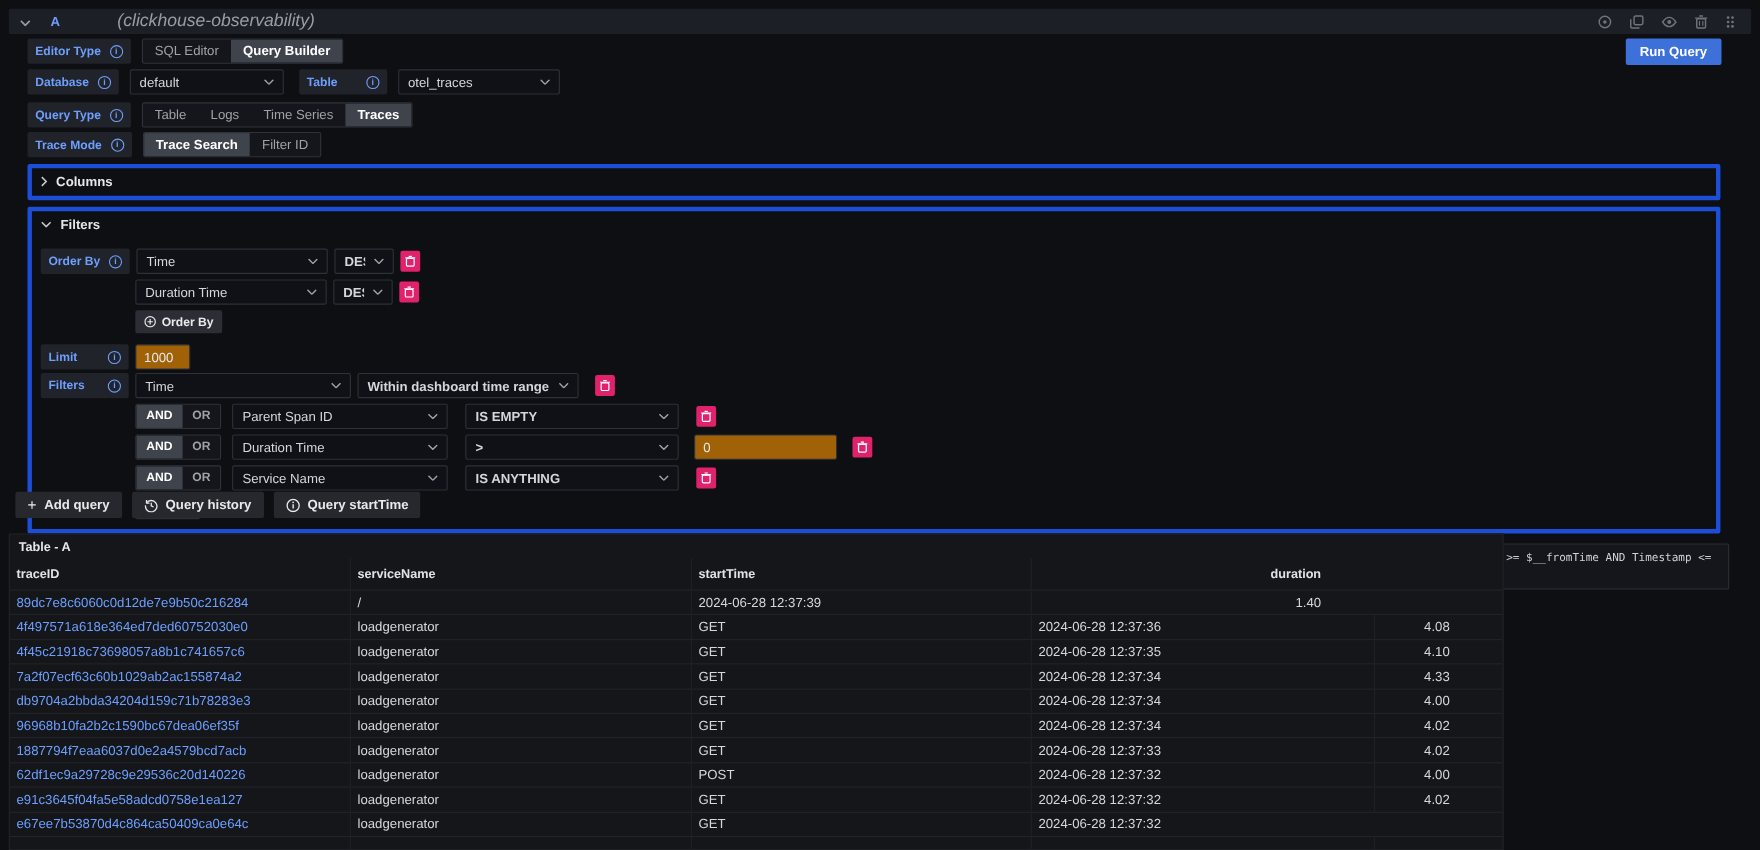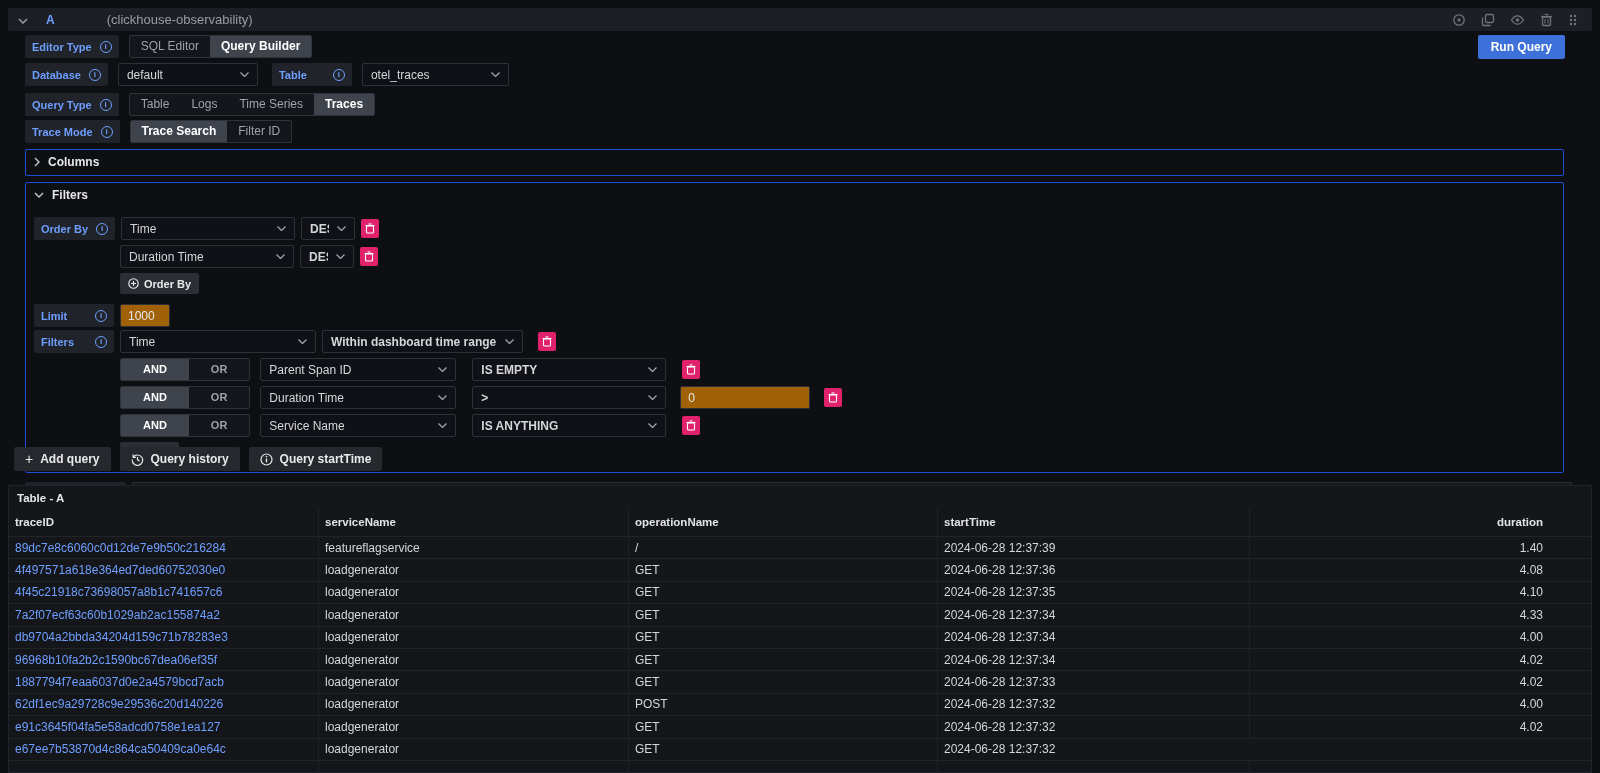--- a/index.html
+++ b/index.html
@@ -11,21 +11,21 @@
   }
   .page { position:relative; width:1600px; height:773px; }
 
   
   .query-section { position:absolute; left:8px; top:8px; width:1584px; }
   .qe-header {
     height:23px; background:#1c1f26; border-radius:2px;
     display:flex; align-items:center; padding:0 10px; gap:10px;
   }
   .qe-header .ref { color:#6e9fff; font-weight:700; font-size:12px; margin-left:8px; }
-  .qe-header .ds  { color:#9a9da4; font-size:13px; margin-left:42px; }
+  .qe-header .ds  { color:#9a9da4; font-style:italic; font-size:16px; margin-left:42px; }
   .hdr-icons { margin-left:auto; display:flex; align-items:center; gap:15px; padding-right:4px; }
   .hdr-icons svg { display:block; opacity:.75; }
   .chev { color:#9a9da4; }
 
   
   .qe-body { padding-left:17px; }
   .frow { display:flex; align-items:flex-start; margin-top:4px; gap:10px; }
   .chip {
     display:flex; align-items:center; justify-content:space-between;
     background:#202329; color:#6e9fff; font-size:11px; font-weight:600;
@@ -63,56 +63,56 @@
     font-family:"Liberation Sans", sans-serif; flex:0 0 auto; margin-right:27px;
   }
   .trash-btn {
     width:18px; height:19px; background:#e0226c; border:none; border-radius:2px;
     display:flex; align-items:center; justify-content:center; flex:0 0 auto; margin-top:2px;
   }
   .trash-btn svg { display:block; }
 
   
   .cbox {
-    border:1px solid #1d4ed8; border-radius:2px; margin-top:6px; width:1539px;
+    border:4px solid #1d4ed8; border-radius:2px; margin-top:6px; width:1539px;
     padding:4px 8px 5px 8px;
   }
   .cbox .cbox-head { display:flex; align-items:center; gap:8px; height:16px; color:#e6e7e9;
     font-weight:700; font-size:12px; }
   .cbox.expanded { padding-bottom:9px; }
   .inner-row { display:flex; align-items:flex-start; gap:6px; margin-top:5px; }
   .indent { margin-left:86px; }
   .add-btn {
     display:inline-flex; align-items:center; gap:5px; background:#2b2e35; border:none;
     color:#e8e9eb; font-size:11px; font-weight:600; height:21px; padding:0 8px;
     border-radius:2px; font-family:"Liberation Sans", sans-serif;
   }
   .conj-group { height:23px; }
-  .conj-group .opt { padding:0 22px; font-size:11px; font-weight:600; }
+  .conj-group .opt { padding:0 9px; font-size:11px; font-weight:600; }
 
   
   .sql-row { display:flex; align-items:flex-start; gap:6px; margin-top:9px; }
   .sql-box {
     width:1440px; border:1px solid #2c2f36; background:#15161b; border-radius:2px;
     padding:5px 8px; font-family:"DejaVu Sans Mono", monospace; font-size:10px;
     line-height:15px; color:#cfd1d4; word-break:break-all; white-space:pre-wrap;
   }
 
   
   .footer-btns { position:absolute; left:14px; top:447px; display:flex; gap:9px; }
   .sec-btn {
     display:inline-flex; align-items:center; gap:7px; background:#26282e; border:none;
     color:#e8e9eb; font-size:12px; font-weight:600; height:24px; padding:0 11px;
     border-radius:2px; font-family:"Liberation Sans", sans-serif;
   }
   .sec-btn .plus { font-size:14px; font-weight:400; }
 
   
   .table-panel {
-    position:absolute; left:8px; top:485px; width:1584px; height:288px;
+    position:absolute; left:8px; top:485px; width:1359px; height:288px;
     background:#14161a; border:1px solid #202329; overflow:hidden;
   }
   .tp-title { padding:6px 0 3px 8px; font-size:11.5px; font-weight:600; color:#e6e7e9; }
   .tgrid { width:100%; }
   .trow, .thead {
     display:grid; grid-template-columns:309px 310px 309px 312px 1fr;
     align-items:center;
   }
   .thead { height:29px; }
   .thead .tc { font-weight:700; font-size:11.5px; color:#e2e3e6; }
@@ -475,28 +475,26 @@
       <span>Query startTime</span>
     </button>
   </div>
 
   <section class="table-panel">
     <div class="tp-title">Table - A</div>
     <div class="tgrid">
       <div class="thead">
         <div class="tc">traceID</div>
         <div class="tc">serviceName</div>
-        <div class="tc">operationName</div>
         <div class="tc">startTime</div>
         <div class="tc c-dur">duration</div>
       </div>
 
       <div class="trow">
         <div class="tc c-trace">89dc7e8c6060c0d12de7e9b50c216284</div>
-        <div class="tc">featureflagservice</div>
         <div class="tc">/</div>
         <div class="tc">2024-06-28 12:37:39</div>
         <div class="tc c-dur">1.40</div>
       </div>
       <div class="trow">
         <div class="tc c-trace">4f497571a618e364ed7ded60752030e0</div>
         <div class="tc">loadgenerator</div>
         <div class="tc">GET</div>
         <div class="tc">2024-06-28 12:37:36</div>
         <div class="tc c-dur">4.08</div>

